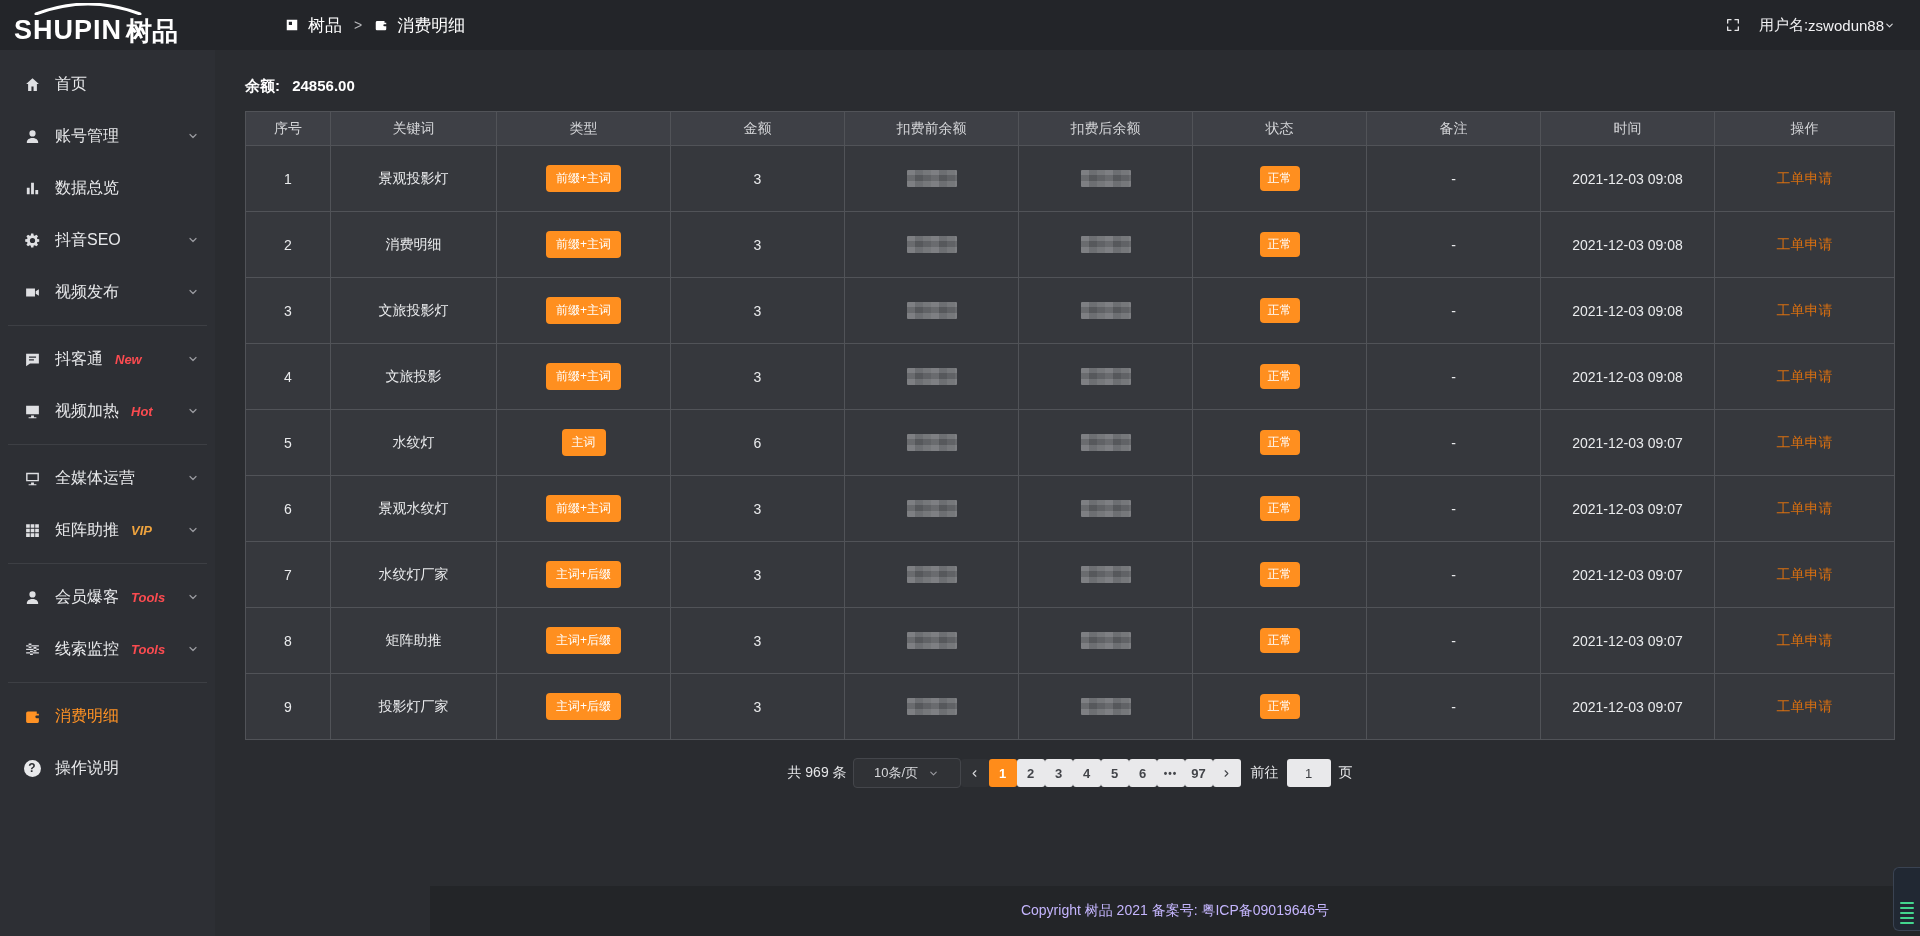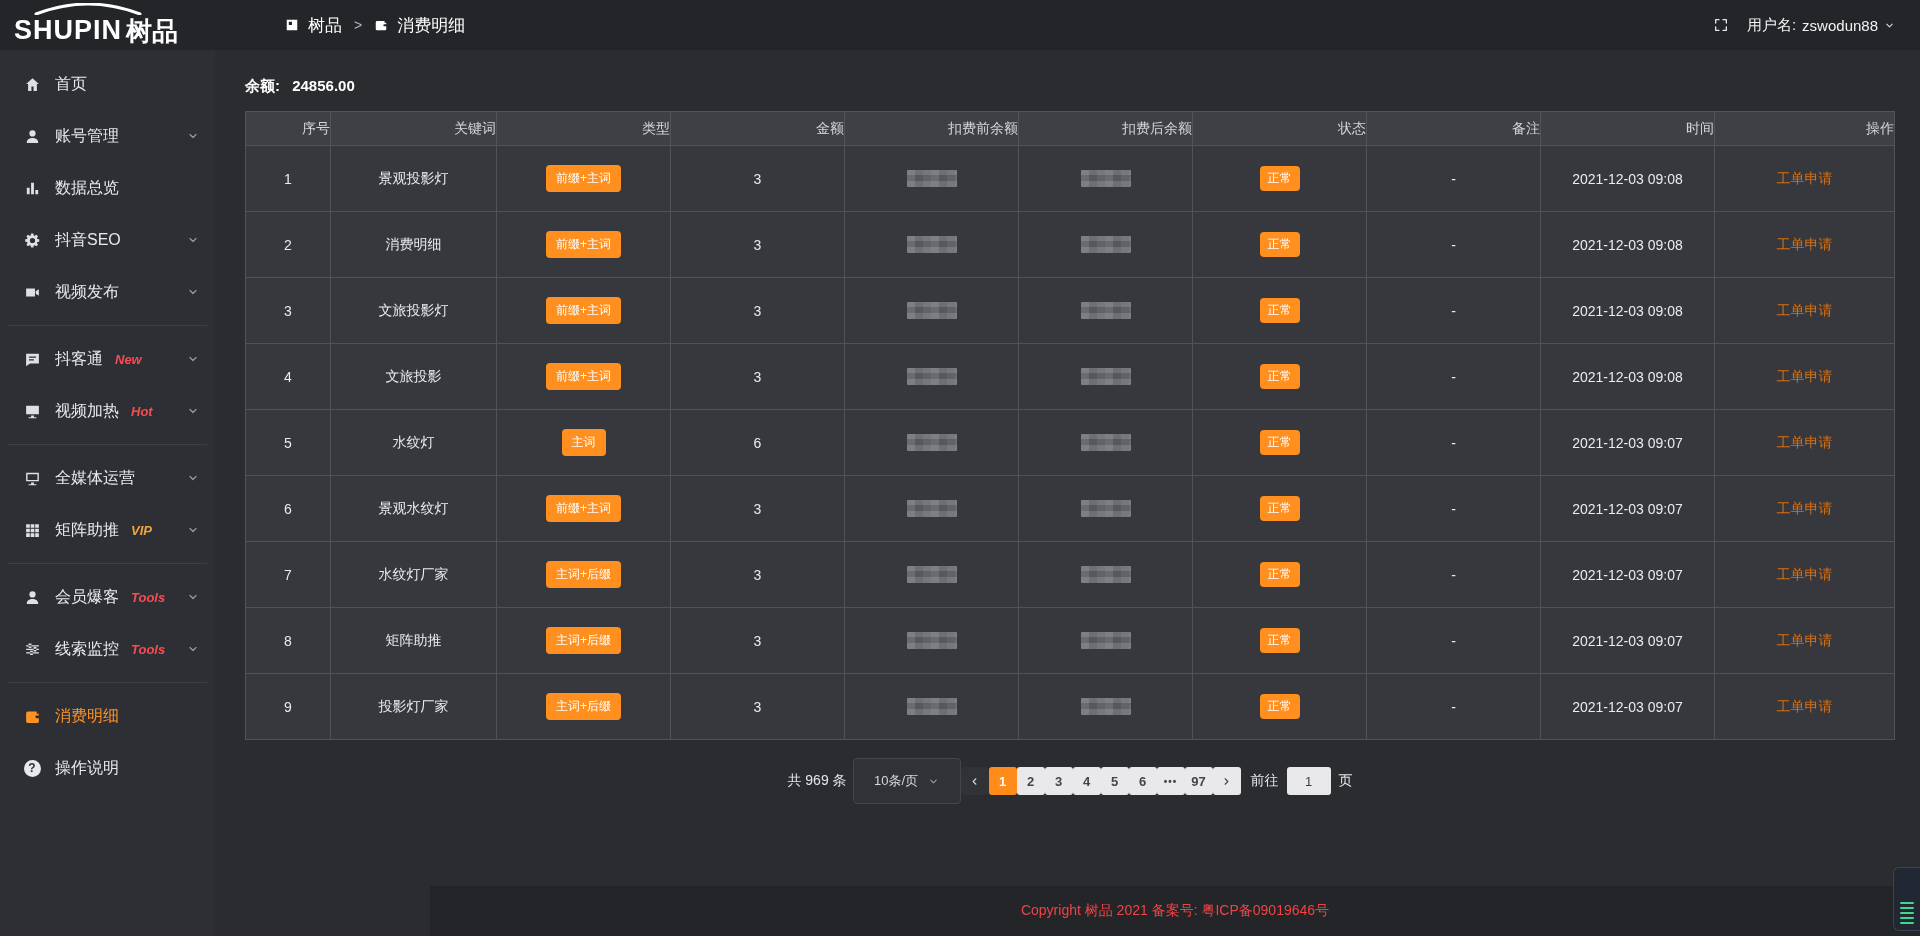--- a/index.html
+++ b/index.html
@@ -29,52 +29,52 @@
   .q-circle::before { content:"?"; }
 
   
   .main { flex:1; display:flex; flex-direction:column; position:relative; }
   .topbar { height:50px; background:#232529; display:flex; align-items:center; padding:0 25px 0 70px; }
   .crumb { display:flex; align-items:center; font-size:17px; color:#fff; gap:9px; }
   .crumb .c-ico { display:flex; color:#fff; }
   .crumb .sep { color:#b7b8bb; font-size:14px; margin:0 3px; }
   .topbar-right { margin-left:auto; display:flex; align-items:center; gap:18px; }
   .fs-btn { display:flex; cursor:pointer; }
-  .userbox { display:flex; align-items:center; gap:6px; font-size:15px; color:#f2f2f4; cursor:pointer; }
+  .userbox { display:flex; align-items:center; font-size:15px; color:#f2f2f4; cursor:pointer; }
 
   .content { padding:0 25px 0 30px; }
   .balance { margin:27px 0 15px; font-size:15px; font-weight:bold; color:#fff; }
   .balance .b-val { margin-left:8px; }
 
   
   table.data { width:100%; border-collapse:collapse; table-layout:fixed; background:#36383d; }
   table.data th, table.data td { border:1px solid #515358; text-align:center; font-size:14px; }
-  table.data thead th { height:34px; background:#3e4046; color:#d4d5d8; font-weight:normal;text-align:right; }
+  table.data thead th { height:34px; background:#3e4046; color:#d4d5d8; font-weight:normal; }
   table.data tbody td { height:66px; color:#eaebed; }
   .badge { display:inline-block; background:#ff8f1f; color:#fff; font-size:12px; padding:5px 10px; border-radius:4px; }
   .badge-sm { padding:4px 8px; }
   .mosaic { width:50px; height:17px; margin:0 auto; border-radius:1px;
     background-image:
       repeating-linear-gradient(90deg, rgba(255,255,255,.16) 0 8px, rgba(255,255,255,.05) 8px 16px, rgba(255,255,255,.11) 16px 24px),
       repeating-linear-gradient(0deg, rgba(255,255,255,.10) 0 6px, rgba(0,0,0,.08) 6px 12px);
     background-color:#54565a; }
   .action-link { color:#d96f10; cursor:pointer; }
 
   
   .pager { margin-top:18px; display:flex; align-items:center; justify-content:center; font-size:14px; color:#e5e6e8; }
   .p-total { margin-right:6px; }
-  .p-size { width:108px; height:46px; background:#303236; border:1px solid #44464b; border-radius:4px; display:flex; align-items:center; justify-content:center; gap:10px; font-size:13px; color:#d6d7da; cursor:pointer; }
+  .p-size { width:108px; height:30px; background:#303236; border:1px solid #44464b; border-radius:4px; display:flex; align-items:center; justify-content:center; gap:10px; font-size:13px; color:#d6d7da; cursor:pointer; }
   .pbtn { min-width:28px; height:28px; border:none; border-radius:3px; background:#e9e9eb; color:#43454a; font-weight:bold; font-size:13px; display:flex; align-items:center; justify-content:center; cursor:pointer; font-family:inherit; }
   .pbtn.dark { background:#303236; color:#d6d7da; }
   .pbtn.active { background:#ff8c1a; color:#fff; }
   .p-goto { margin-left:10px; display:flex; align-items:center; gap:8px; }
   .goto-input { width:44px; height:28px; border:none; border-radius:3px; background:#e9e9eb; color:#3c3e42; text-align:center; font-size:13px; font-family:inherit; }
 
   
-  .footer { position:absolute; left:215px; right:0; bottom:0; height:50px; background:#232528; display:flex; align-items:center; justify-content:center; font-size:14px; color:#ef4444; }
+  .footer { position:absolute; left:215px; right:0; bottom:0; height:50px; background:#232528; display:flex; align-items:center; justify-content:center; font-size:14px; color:#c4b5fd; }
 
   
   .chat-widget { position:absolute; right:0; bottom:5px; width:27px; height:64px; background:#212833; border:1px solid #3a4352; border-right:none; border-radius:6px 0 0 6px; display:flex; flex-direction:column; justify-content:flex-end; align-items:center; padding-bottom:6px; cursor:pointer; z-index:5; }
   .cw-bar { width:14px; height:2px; background:#43d68e; border-radius:1px; margin-top:3px; }
 
   svg.stroke { fill:none; stroke:currentColor; stroke-width:2.4; stroke-linecap:round; stroke-linejoin:round; }
 </style>
 </head>
 <body>
 

